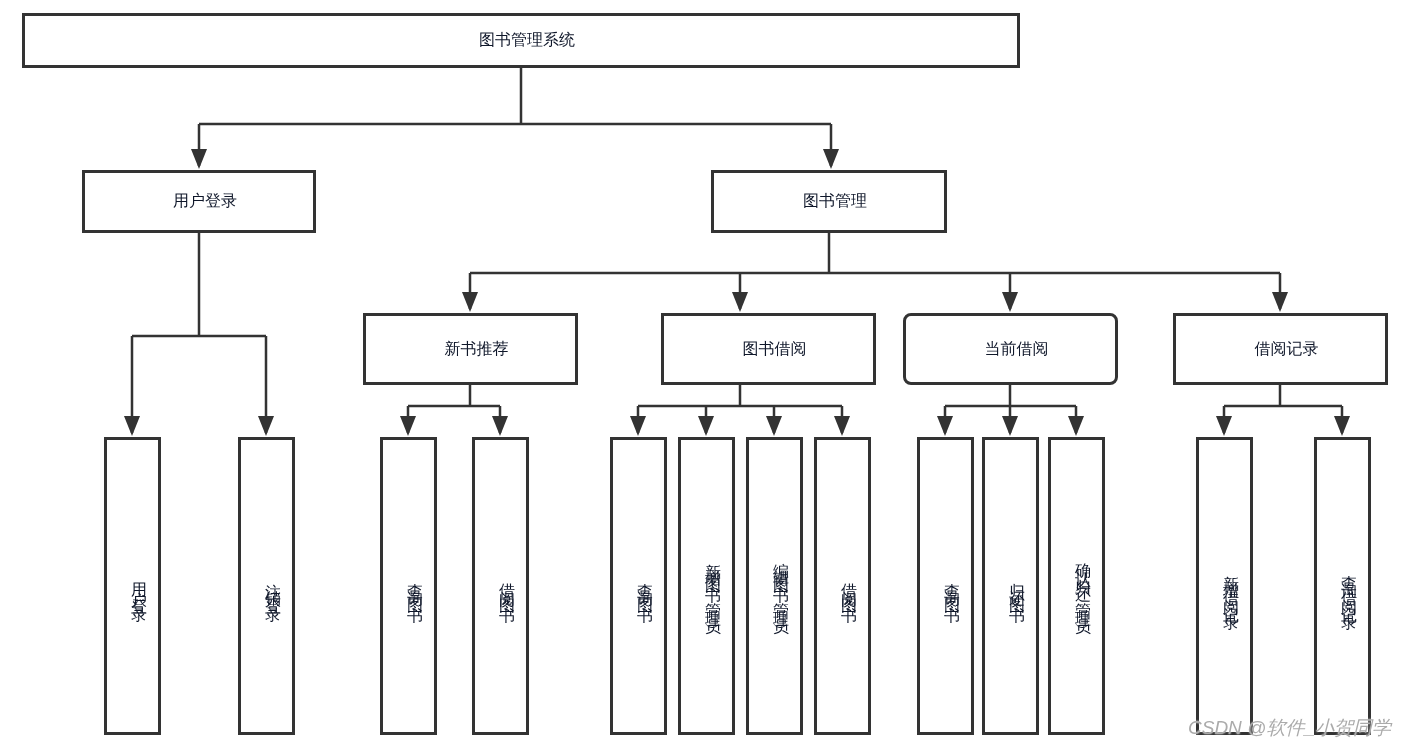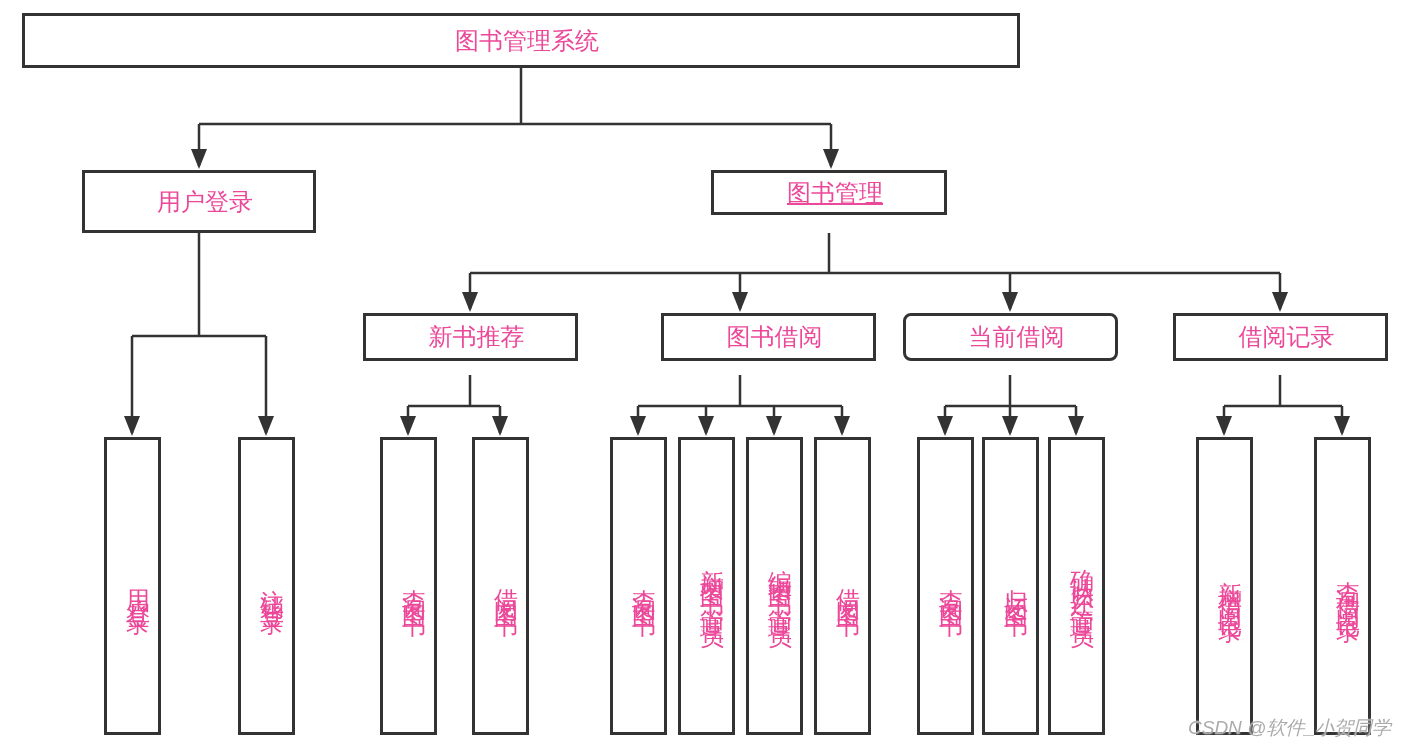--- a/index.html
+++ b/index.html
@@ -18,37 +18,37 @@
     width: 1405px; height: 747px;
     z-index: 1;
   }
   .node {
     position: absolute;
     background: #ffffff;
     border: 3px solid #333333;
     display: flex;
     align-items: center;
     justify-content: center;
-    color: #ec4899;
-    font-size: 24px;
+    color: #0f172a;
+    font-size: 16px;
     z-index: 2;
     text-align: center;
     padding-left: 12px;
   }
   .node .lbl { display: block; }
   .node.vertical .lbl {
     writing-mode: vertical-rl;
     line-height: 1.05;
     letter-spacing: 8px;
     max-height: 284px;
   }
   .root-node    { left: 22px;  top: 13px;  width: 998px; height: 55px; }
   .l2-a         { left: 82px;  top: 170px; width: 234px; height: 63px; }
-  .l2-b         { left: 711px; top: 170px; width: 236px; height: 45px; text-decoration: underline; }
-  .l3           { top: 313px; width: 215px; height: 48px; }
+  .l2-b         { left: 711px; top: 170px; width: 236px; height: 63px; }
+  .l3           { top: 313px; width: 215px; height: 72px; }
   .l3-a { left: 363px; }
   .l3-b { left: 661px; }
   .l3-c { left: 903px; border-radius: 8px; }
   .l3-d { left: 1173px; }
   .leaf         { top: 437px; width: 57px; height: 298px; }
   .leaf-1  { left: 104px; }
   .leaf-2  { left: 238px; }
   .leaf-3  { left: 380px; }
   .leaf-4  { left: 472px; }
   .leaf-5  { left: 610px; }

